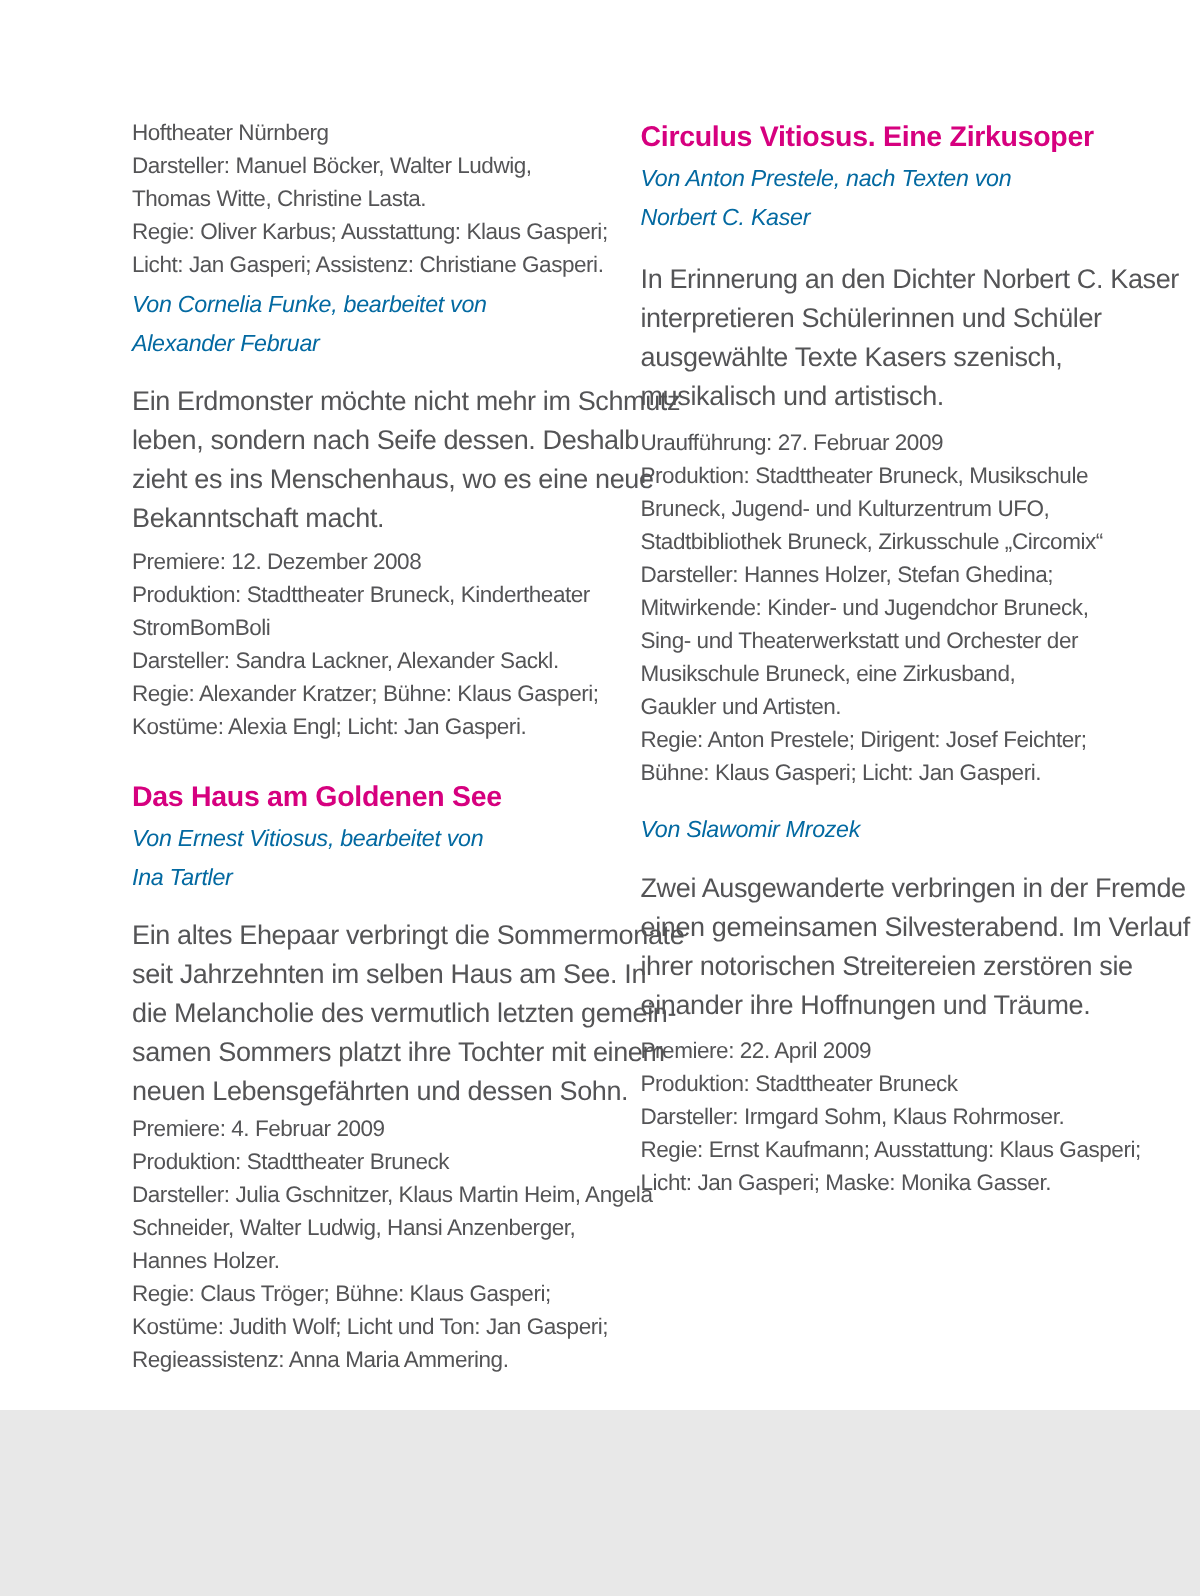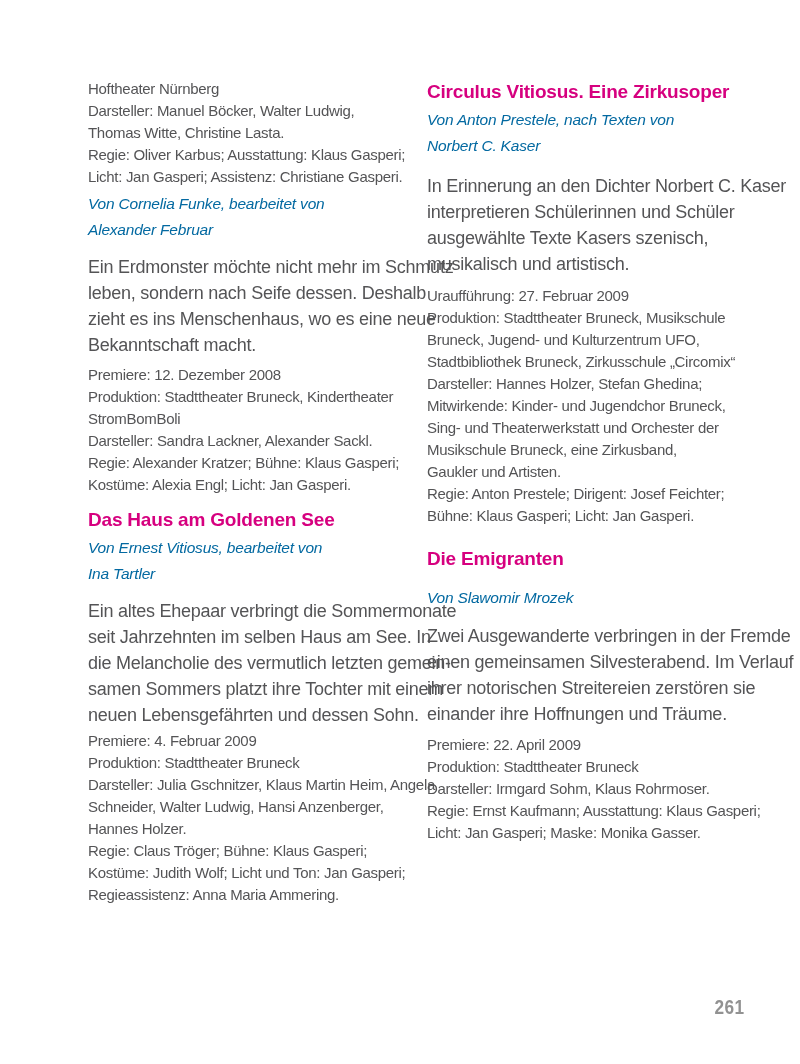--- a/index.html
+++ b/index.html
@@ -1,20 +1,20 @@
 <!DOCTYPE html>
 <html><head>
 <meta charset="utf-8">
 <style>
   * { margin: 0; padding: 0; box-sizing: border-box; }
   html, body { background: #e8e8e8; }
   .page {
     position: relative;
     width: 800px;
-    height: 1064px;
+    height: 940px;
     background: #ffffff;
     font-family: "Liberation Sans", sans-serif;
     overflow: hidden;
     margin: 0 auto;
   }
   .col { position: absolute; top: 0; }
   .col-left  { left: 88px;  width: 345px; }
   .col-right { left: 427px; width: 340px; }
 
   .credits {
@@ -81,21 +81,21 @@
 Bekanntschaft macht.</div>
       <div class="credits" style="margin-top:6px">Premiere: 12. Dezember 2008
 Produktion: Stadttheater Bruneck, Kindertheater
 StromBomBoli
 Darsteller: Sandra Lackner, Alexander Sackl.
 Regie: Alexander Kratzer; Bühne: Klaus Gasperi;
 Kostüme: Alexia Engl; Licht: Jan Gasperi.</div>
     </section>
 
     <section>
-      <h2 class="play-title" style="margin-top:12px">Das Haus am Goldenen See</h2>
+      <h2 class="play-title" style="margin-top:24px">Das Haus am Goldenen See</h2>
       <div class="play-subtitle" style="margin-top:3px">Von Ernest Vitiosus, bearbeitet von
 Ina Tartler</div>
       <div class="play-body" style="margin-top:11px">Ein altes Ehepaar verbringt die Sommermonate
 seit Jahrzehnten im selben Haus am See. In
 die Melancholie des vermutlich letzten gemein-
 samen Sommers platzt ihre Tochter mit einem
 neuen Lebensgefährten und dessen Sohn.</div>
       <div class="credits" style="margin-top:2px">Premiere: 4. Februar 2009
 Produktion: Stadttheater Bruneck
 Darsteller: Julia Gschnitzer, Klaus Martin Heim, Angela
@@ -125,21 +125,20 @@
 Darsteller: Hannes Holzer, Stefan Ghedina;
 Mitwirkende: Kinder- und Jugendchor Bruneck,
 Sing- und Theaterwerkstatt und Orchester der
 Musikschule Bruneck, eine Zirkusband,
 Gaukler und Artisten.
 Regie: Anton Prestele; Dirigent: Josef Feichter;
 Bühne: Klaus Gasperi; Licht: Jan Gasperi.</div>
     </section>
 
     <section>
-      <h2 class="play-title" style="margin-top:20px">Die Emigranten</h2>
       <div class="play-subtitle" style="margin-top:14px">Von Slawomir Mrozek</div>
       <div class="play-body" style="margin-top:12px">Zwei Ausgewanderte verbringen in der Fremde
 einen gemeinsamen Silvesterabend. Im Verlauf
 ihrer notorischen Streitereien zerstören sie
 einander ihre Hoffnungen und Träume.</div>
       <div class="credits" style="margin-top:7px">Premiere: 22. April 2009
 Produktion: Stadttheater Bruneck
 Darsteller: Irmgard Sohm, Klaus Rohrmoser.
 Regie: Ernst Kaufmann; Ausstattung: Klaus Gasperi;
 Licht: Jan Gasperi; Maske: Monika Gasser.</div>

